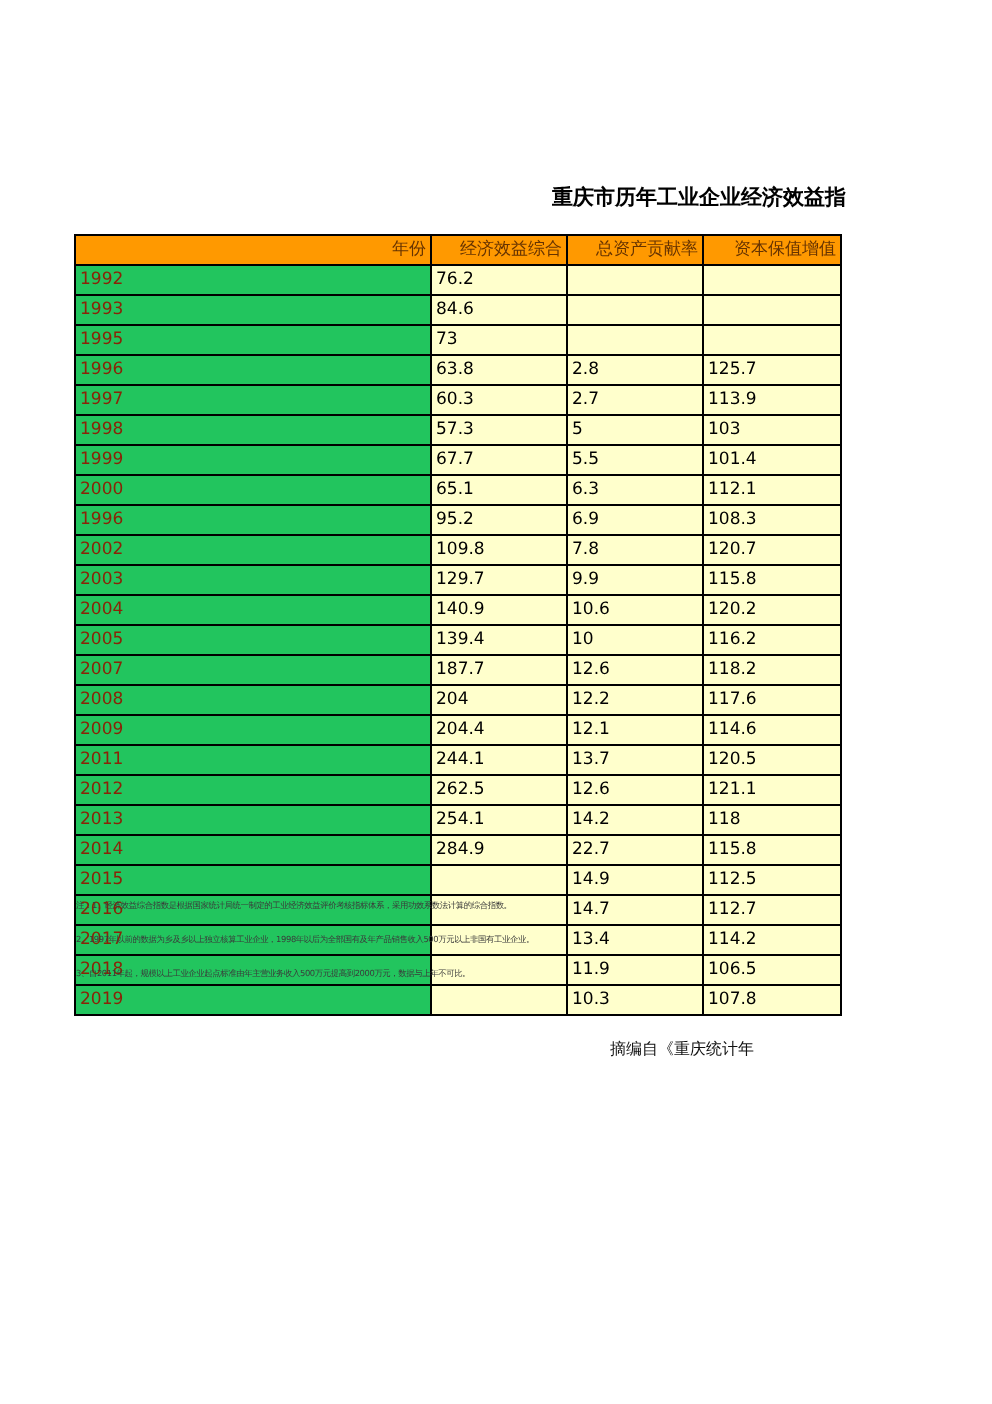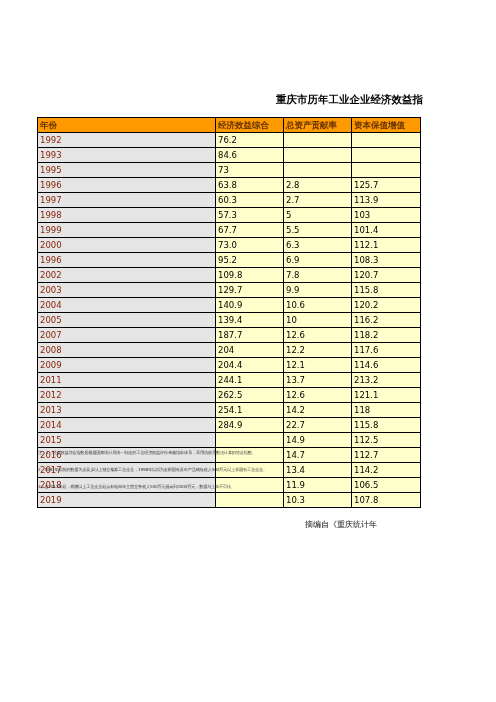--- a/index.html
+++ b/index.html
@@ -48,26 +48,26 @@
     padding: 0 2px;
     font-size: 8.5px;
     line-height: 13px;
     vertical-align: middle;
     overflow: hidden;
     white-space: nowrap;
   }
   table.data thead th {
     background: #FF9900;
     color: #663300;
-    font-weight: bold;
-    text-align: left;
+    font-weight: normal;
+    text-align: right;
     font-size: 8.5px;
   }
   td.yearcell {
-    background: #e5e5e5;
+    background: #22c55e;
     color: #8A2408;
     text-align: left;
     font-size: 8px;
   }
   td.valcell {
     background: #FFFFCC;
     color: #000000;
     text-align: left;
   }
   col.c-year  { width: 178px; }
@@ -161,21 +161,21 @@
           <td class="valcell">103</td>
         </tr>
         <tr>
           <td class="yearcell">1999</td>
           <td class="valcell">67.7</td>
           <td class="valcell">5.5</td>
           <td class="valcell">101.4</td>
         </tr>
         <tr>
           <td class="yearcell">2000</td>
-          <td class="valcell">73.0</td>
+          <td class="valcell">65.1</td>
           <td class="valcell">6.3</td>
           <td class="valcell">112.1</td>
         </tr>
         <tr>
           <td class="yearcell">1996</td>
           <td class="valcell">95.2</td>
           <td class="valcell">6.9</td>
           <td class="valcell">108.3</td>
         </tr>
         <tr>
@@ -217,21 +217,21 @@
         <tr>
           <td class="yearcell">2009</td>
           <td class="valcell">204.4</td>
           <td class="valcell">12.1</td>
           <td class="valcell">114.6</td>
         </tr>
         <tr>
           <td class="yearcell">2011</td>
           <td class="valcell">244.1</td>
           <td class="valcell">13.7</td>
-          <td class="valcell">213.2</td>
+          <td class="valcell">120.5</td>
         </tr>
         <tr>
           <td class="yearcell">2012</td>
           <td class="valcell">262.5</td>
           <td class="valcell">12.6</td>
           <td class="valcell">121.1</td>
         </tr>
         <tr>
           <td class="yearcell">2013</td>
           <td class="valcell">254.1</td>

